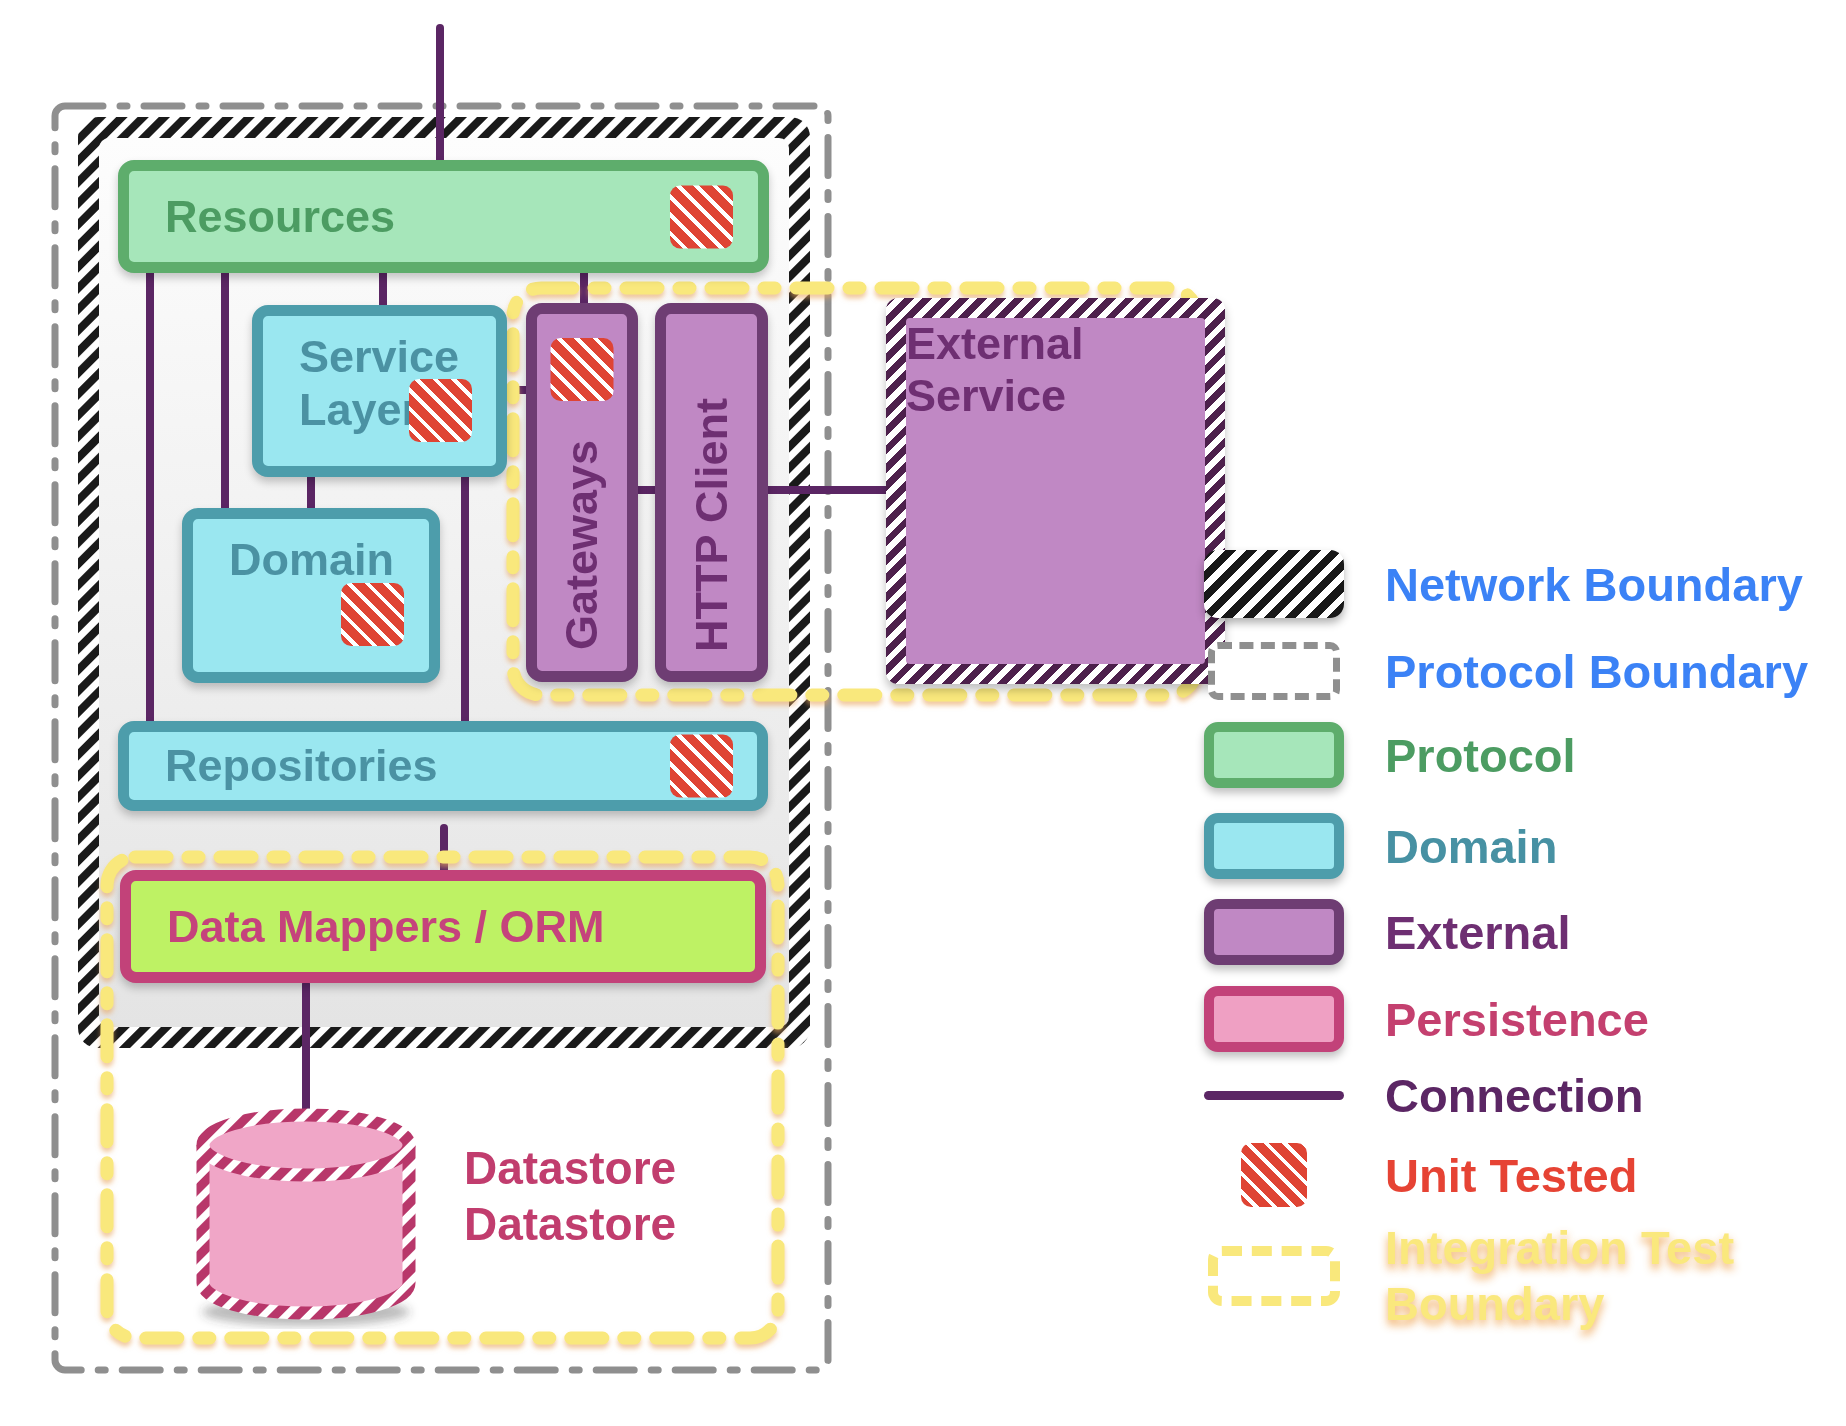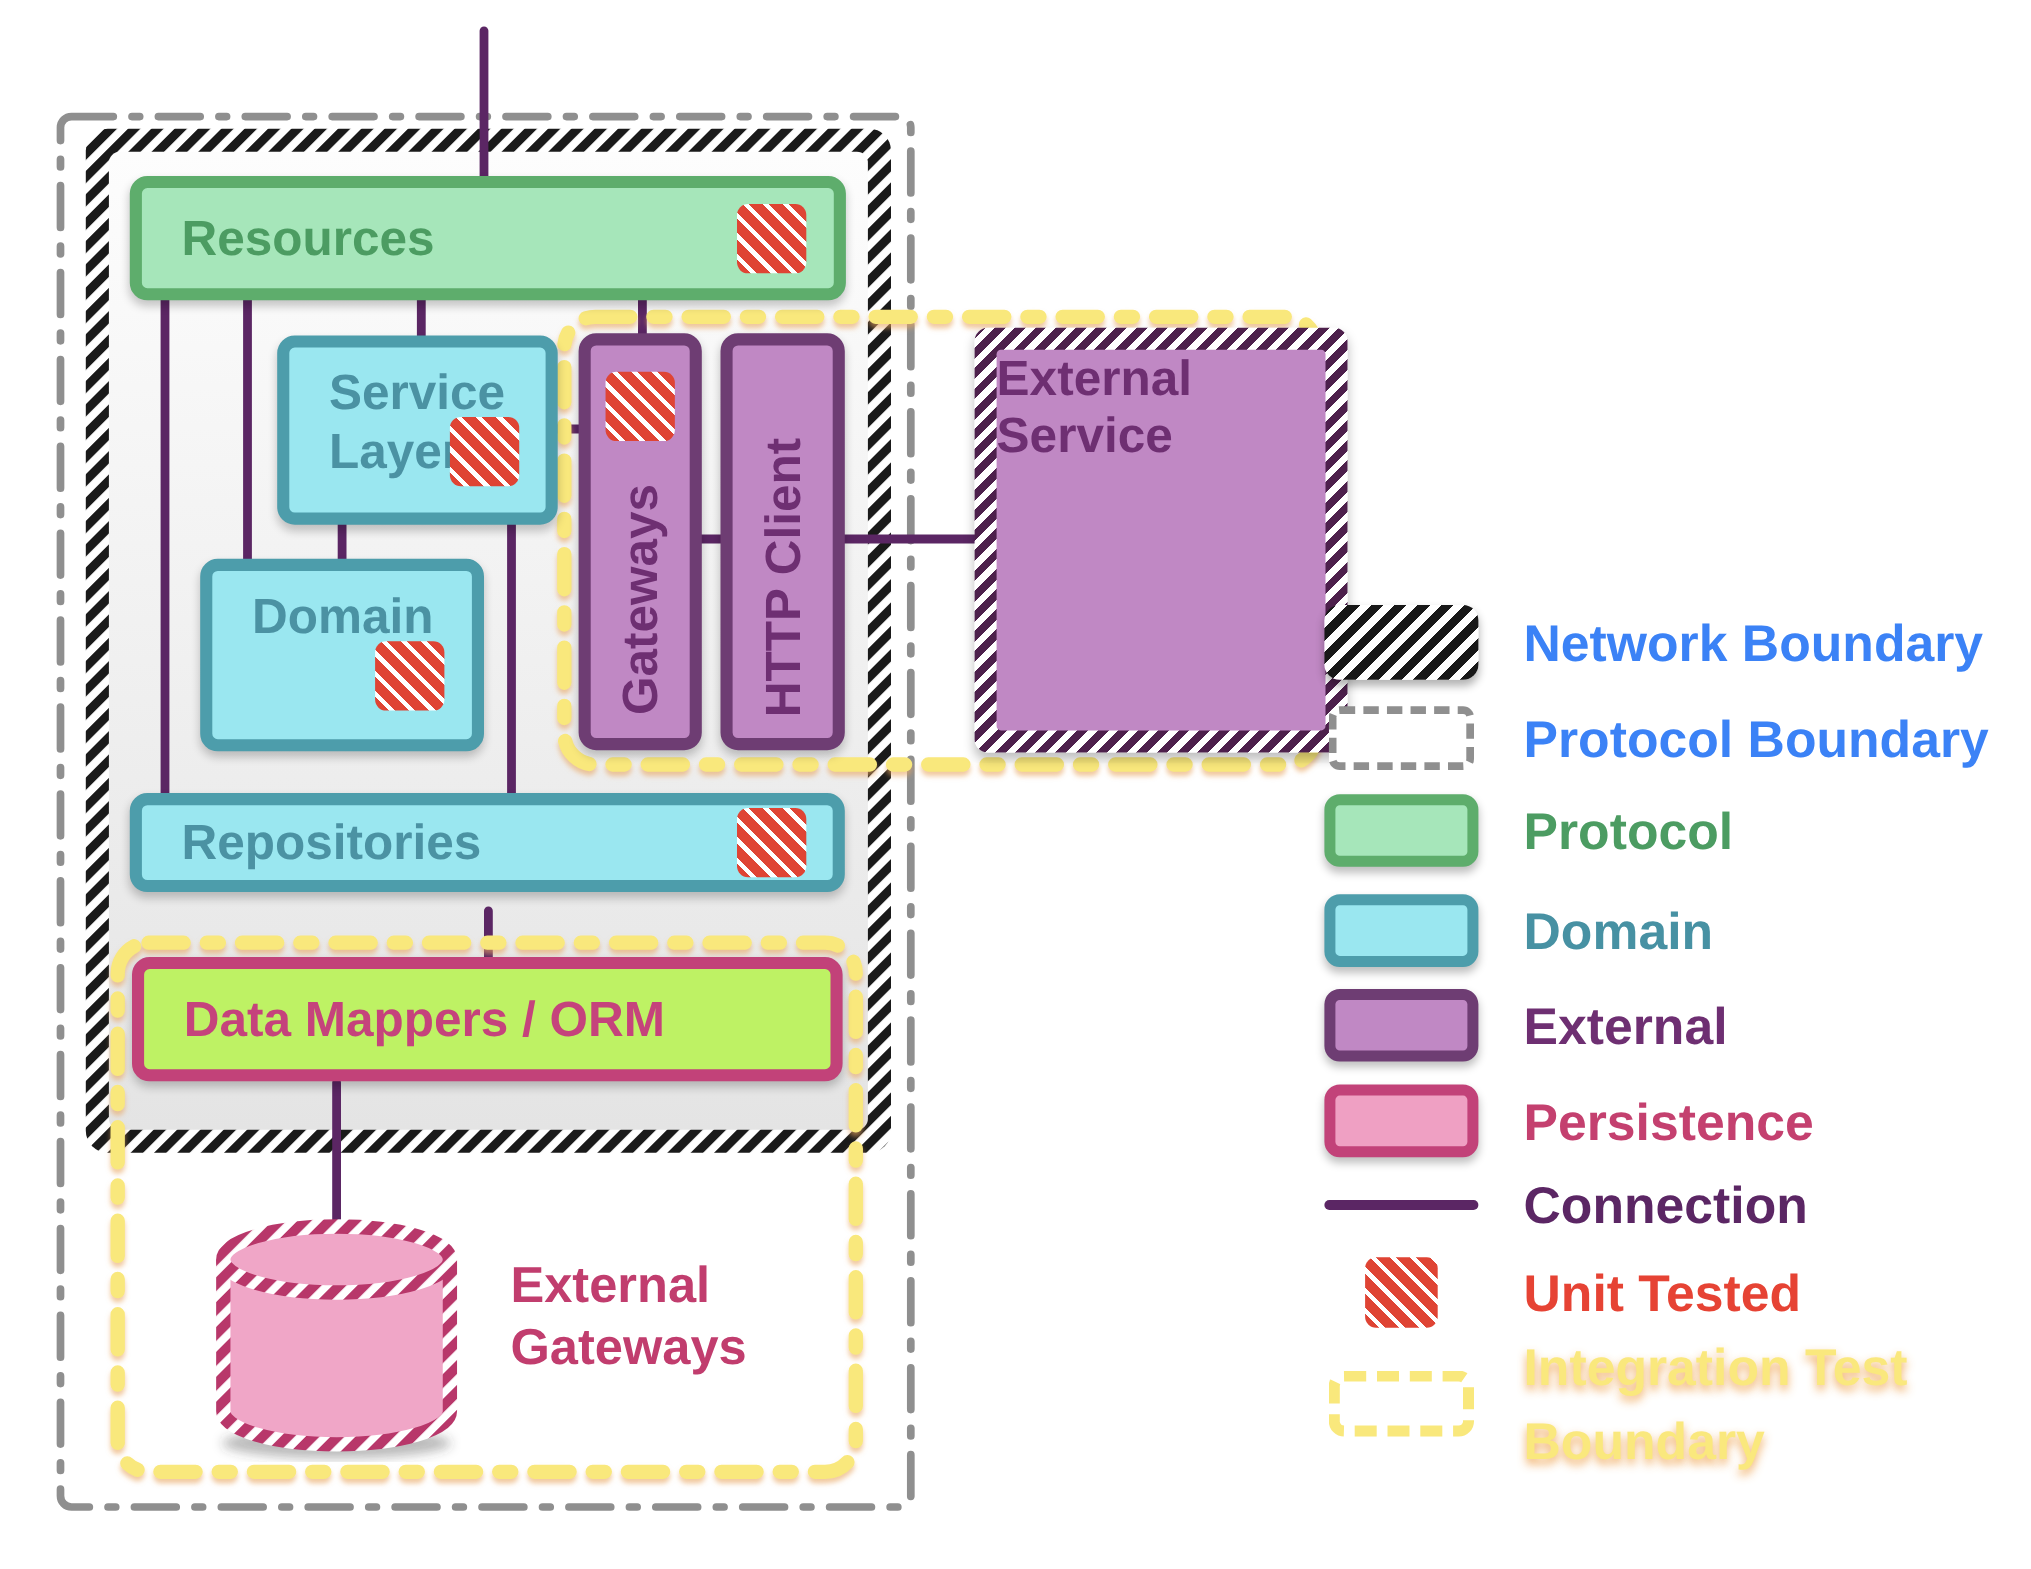--- a/index.html
+++ b/index.html
@@ -48,21 +48,21 @@
   .sw-unit{width:66px;height:64px;margin-left:37px;border-radius:10px;
         background:repeating-linear-gradient(45deg,#df4434 0 9px,#ffffff 9px 13px);}
   .sw-integration{width:132px;height:60px;margin-left:4px;border:10px dashed #f9e87c;border-radius:14px;background:#ffffff;}
   .t-gray{color:#3b82f6;}
   .t-green{color:#4c9c62;}
   .t-teal{color:#4791a3;}
   .t-purple{color:#6e2f72;}
   .t-pink{color:#c4406f;}
   .t-plum{color:#5b2664;}
   .t-red{color:#e64334;}
-  .t-yellow{color:#fae87d;text-shadow:0 5px 9px rgba(238,160,74,.85);line-height:67px;}
+  .t-yellow{color:#fae87d;text-shadow:0 5px 9px rgba(238,160,74,.85);line-height:56px;}
 </style>
 </head>
 <body>
 
 <div class="stage">
 
   <svg class="layer" width="1846" height="1426" viewBox="0 0 1846 1426">
     <defs>
       <pattern id="hatchBlack" width="15" height="15" patternUnits="userSpaceOnUse" patternTransform="rotate(45)">
         <rect width="15" height="15" fill="#ffffff"></rect>
@@ -150,21 +150,21 @@
 
   <div class="node cyan" style="left:118px;top:721px;width:650px;height:90px;">
     <span class="hlabel">Repositories</span>
     <span class="badge" style="right:24px;top:50%;transform:translateY(-50%);"></span>
   </div>
 
   <div class="node pink" style="left:120px;top:870px;width:646px;height:113px;">
     <span class="hlabel">Data Mappers / ORM</span>
   </div>
 
-  <div class="ds-label">External Gateways</div>
+  <div class="ds-label">Datastore Datastore</div>
 
   <div class="legend-row" style="top:550px;height:68px;">
     <span class="sw sw-network"><span class="sw-network-inner"></span></span>
     <span class="legend-text t-gray">Network Boundary</span>
   </div>
   <div class="legend-row" style="top:642px;height:58px;">
     <span class="sw sw-logical"></span>
     <span class="legend-text t-gray">Protocol Boundary</span>
   </div>
   <div class="legend-row" style="top:722px;height:66px;">

